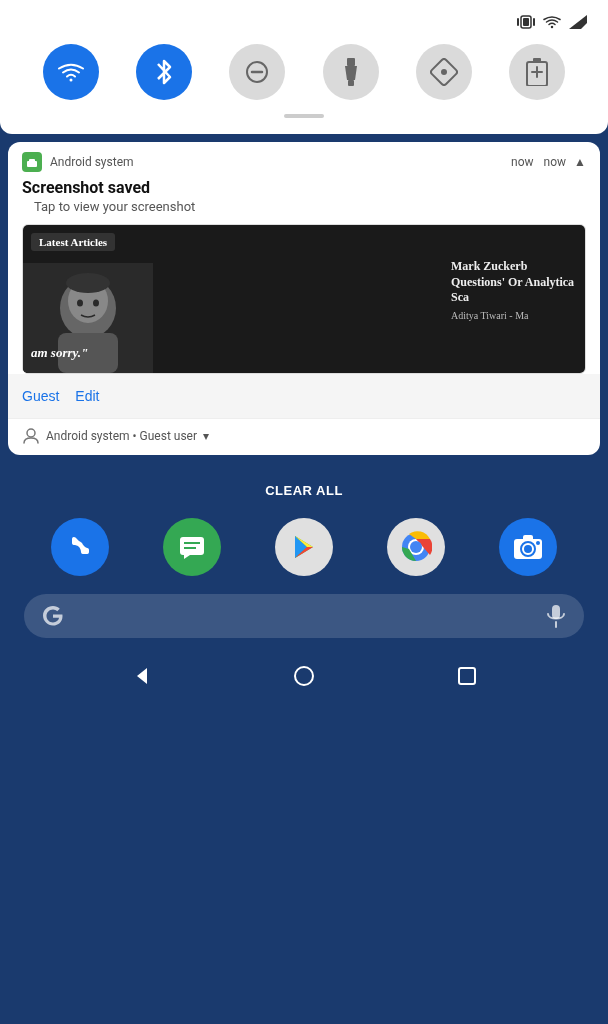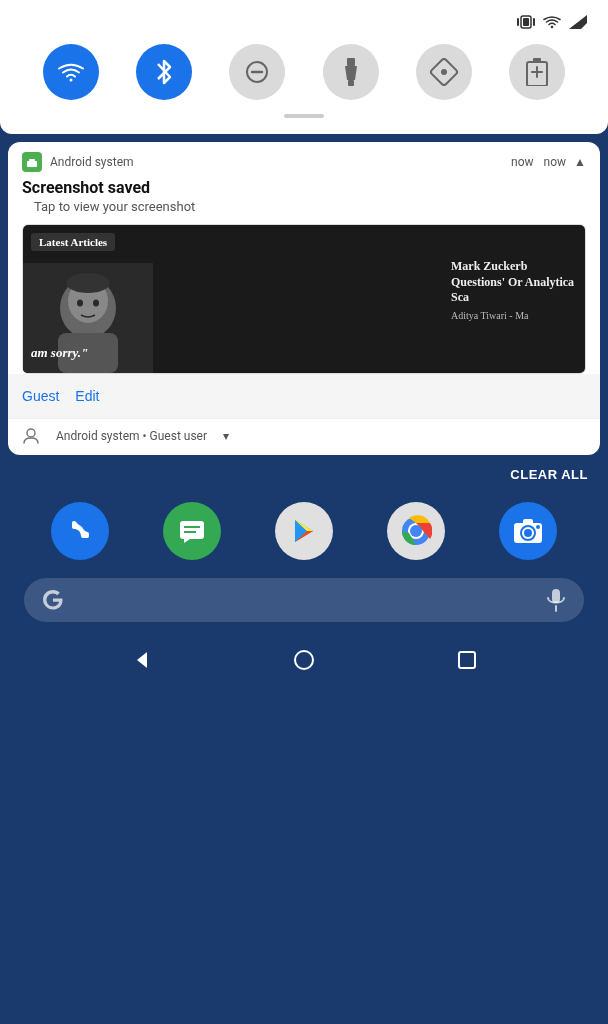--- a/index.html
+++ b/index.html
@@ -63,21 +63,21 @@
       height: 4px;
       background: #ccc;
       border-radius: 2px;
       margin: 0 auto;
     }
 
     
     .notification-card {
       background: white;
       border-radius: 12px;
-      margin: 8px 8px 0;
+      margin: 8px 8px 16px;
       overflow: hidden;
     }
 
     .notif-header {
       display: flex;
       align-items: center;
       padding: 10px 14px 6px;
       gap: 8px;
     }
 
@@ -232,21 +232,21 @@
       color: #1a73e8;
       cursor: pointer;
       background: none;
       border: none;
       padding: 4px 0;
     }
 
     .notif-footer {
       display: flex;
       align-items: center;
-      gap: 16px;
+      gap: 6px;
       padding: 8px 14px 10px;
       border-top: 1px solid #eee;
     }
 
     .footer-user-icon {
       width: 18px;
       height: 18px;
       color: #777;
     }
 
@@ -256,21 +256,21 @@
     }
 
     .footer-chevron {
       font-size: 12px;
       color: #555;
     }
 
     
     .clear-all-row {
       display: flex;
-      justify-content: flex-end;
+      justify-content: center;
       padding: 12px 20px 8px;
     }
 
     .clear-all-btn {
       font-size: 13px;
       font-weight: bold;
       color: white;
       background: none;
       border: none;
       cursor: pointer;

